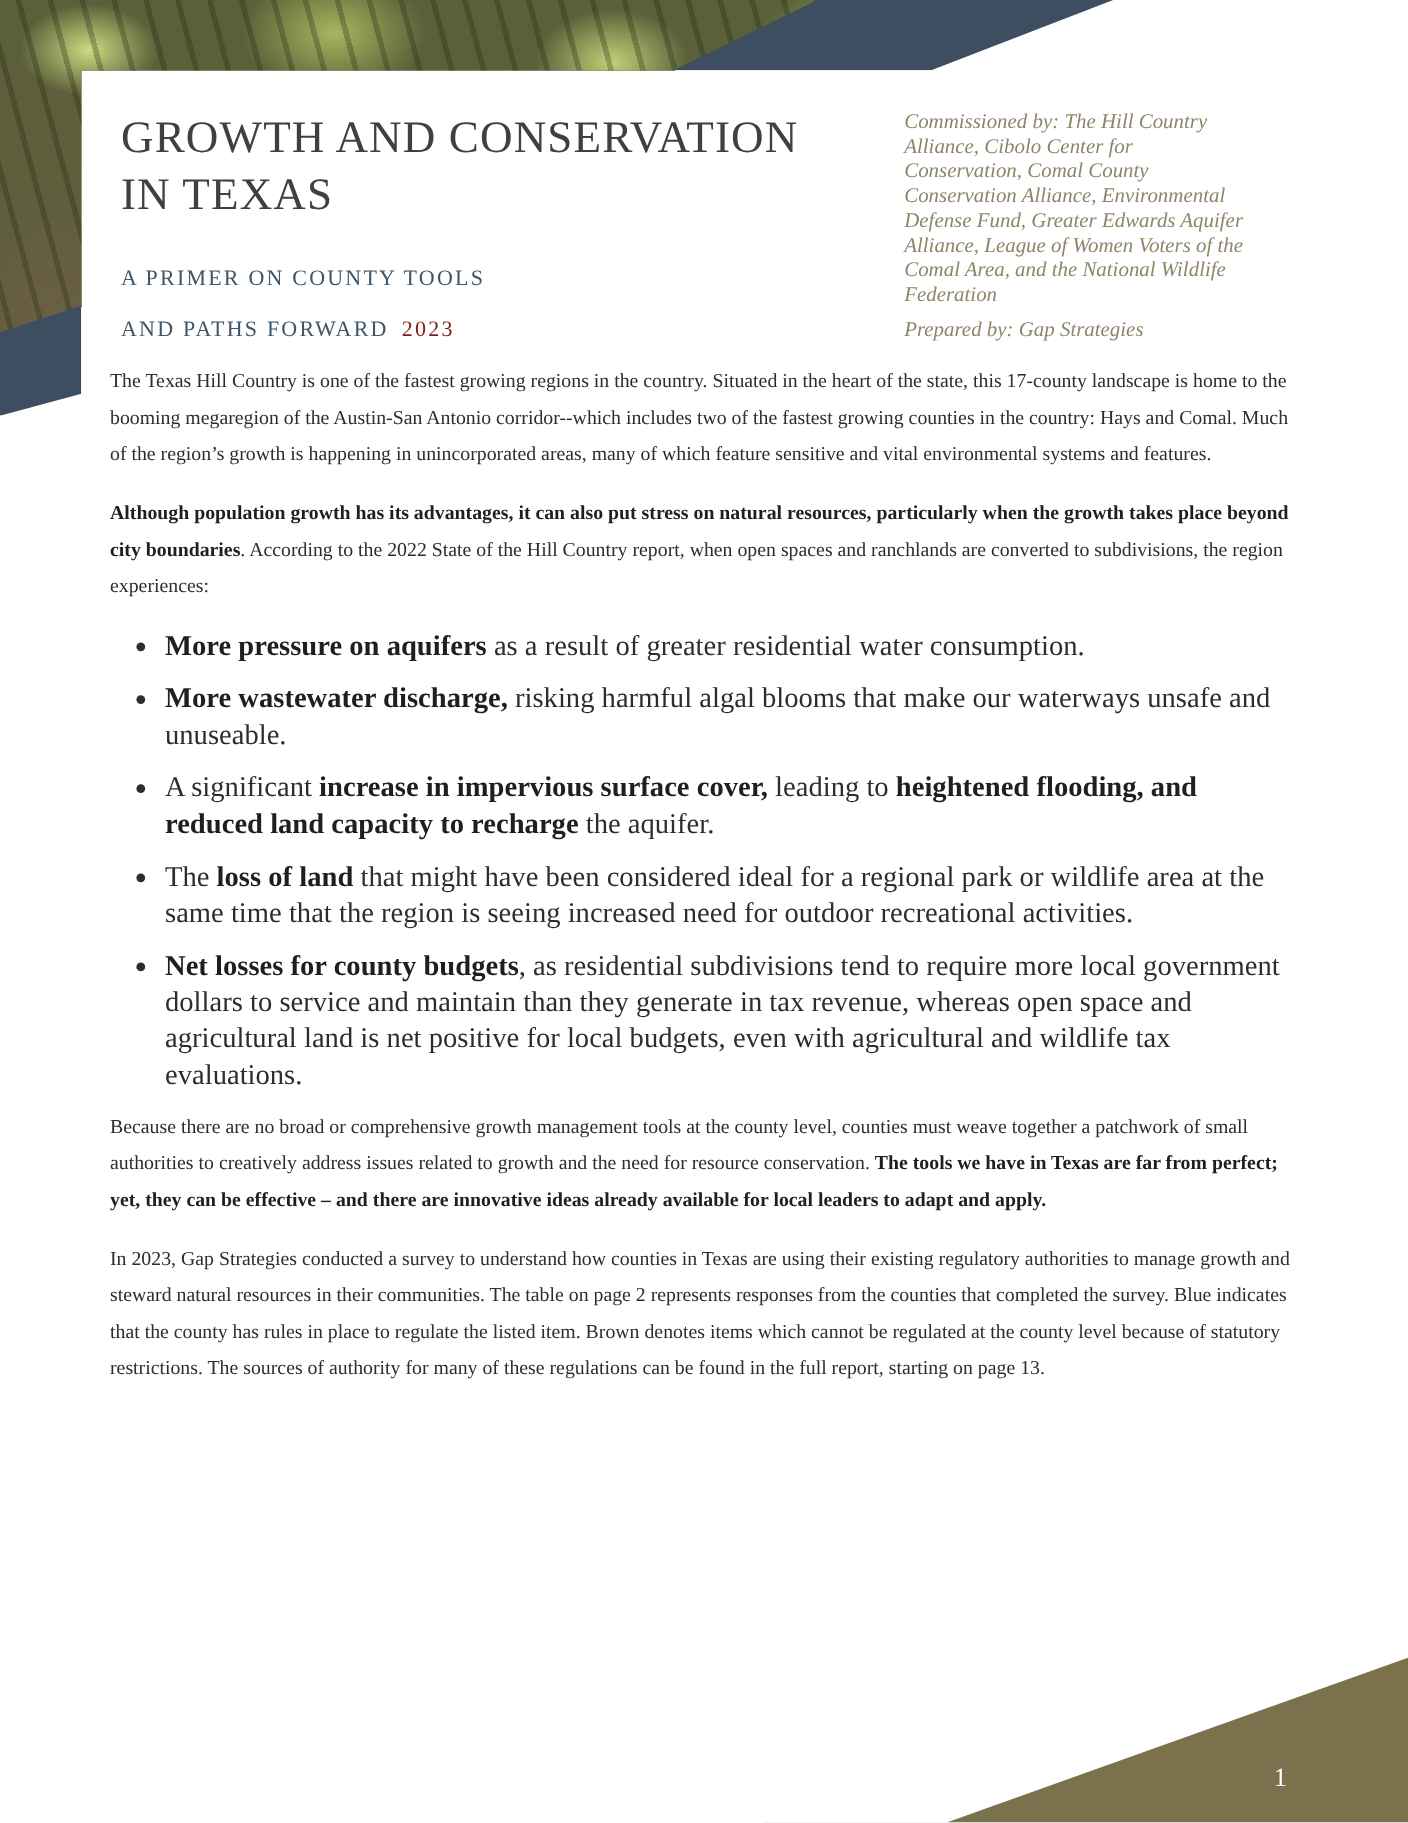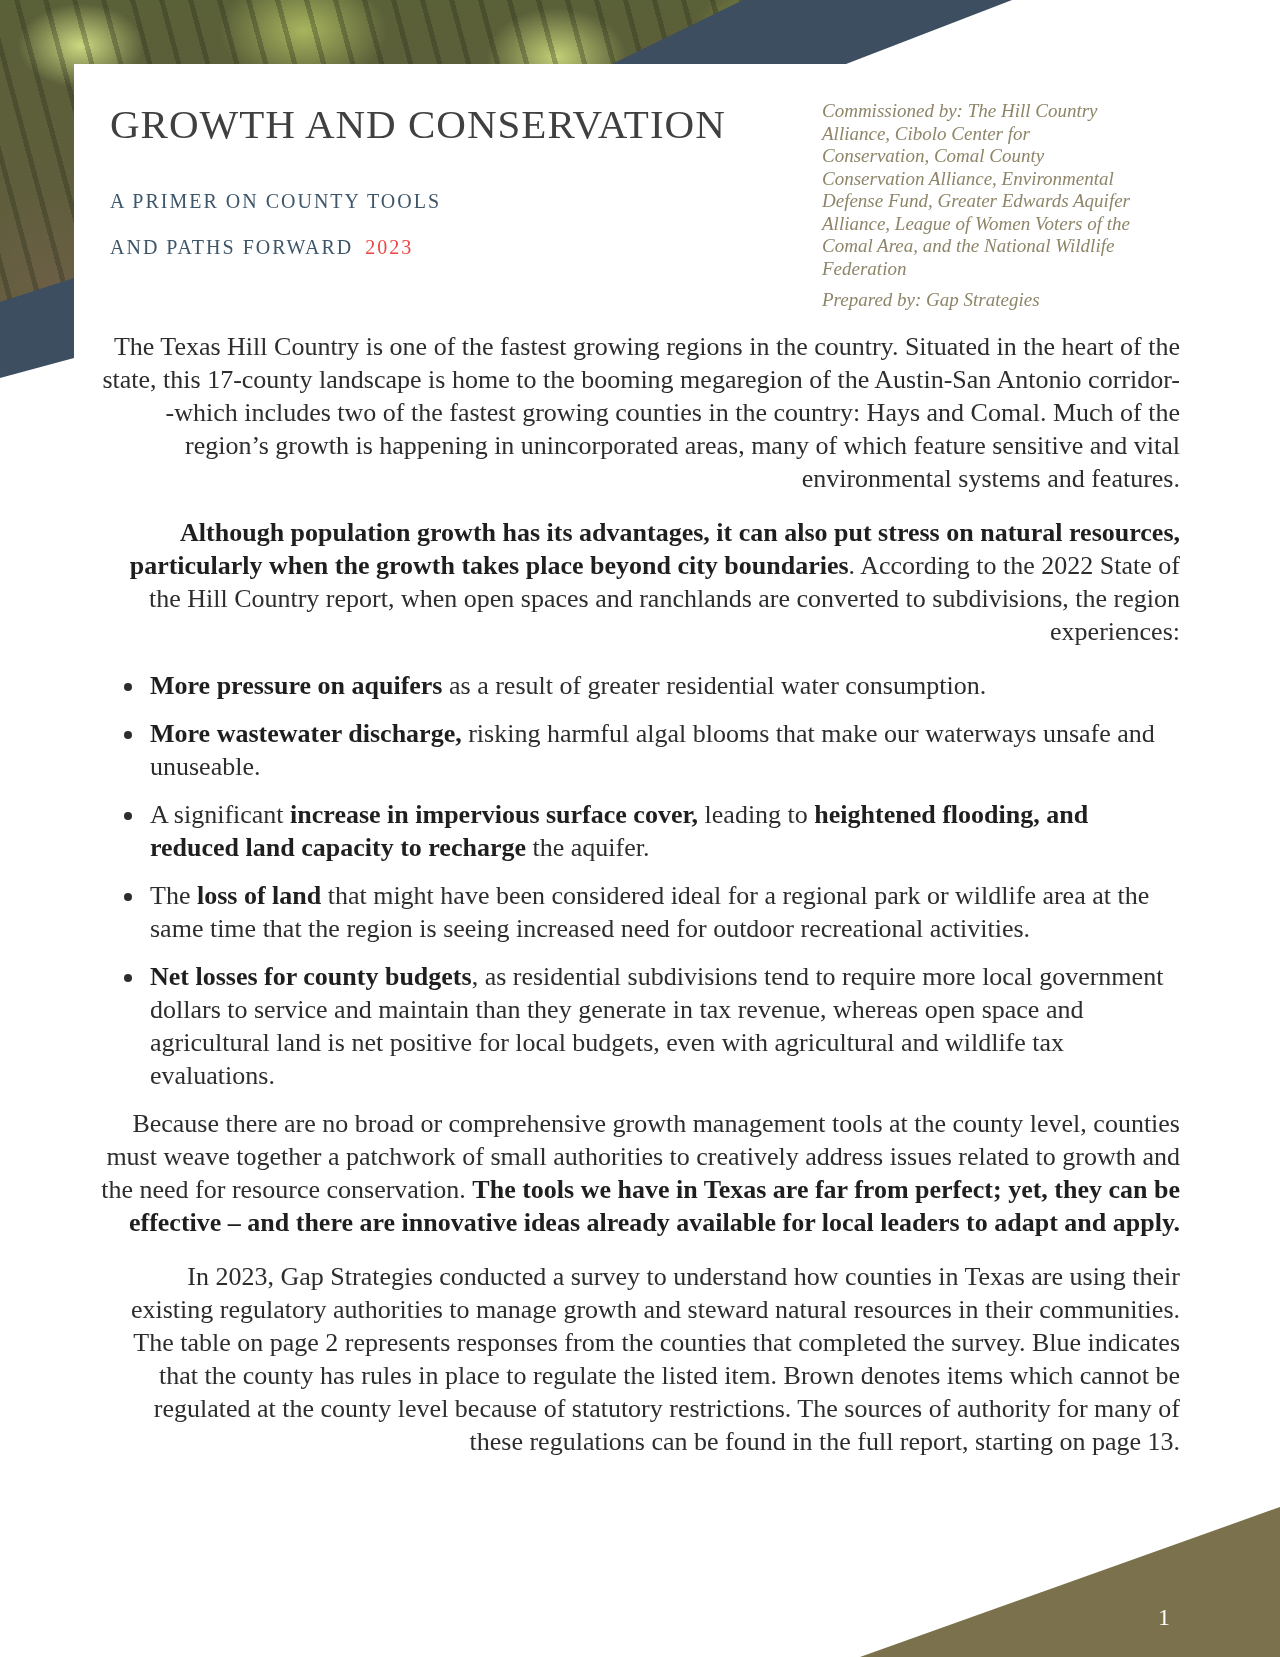--- a/index.html
+++ b/index.html
@@ -56,41 +56,41 @@
   .doc-title {
     margin:0; font-weight:normal;
     font-size:41px; line-height:52px; letter-spacing:1px;
     color:#404040;
   }
   .doc-subtitle {
     margin-top:28px;
     font-size:20px; line-height:46px; letter-spacing:2px;
     color:#3e5669;
   }
-  .doc-subtitle .year { color:#ef4444; margin-left:12px; }
+  .doc-subtitle .year { color:#7f1d1d; margin-left:12px; }
 
   .credits {
     position:absolute; left:822px; top:100px; width:308px;
     font-style:italic; font-size:19px; line-height:22.5px;
     color:#8e8569;
   }
   .credits .prepared { margin-top:9px; }
 
   
   .content {
     position:absolute; left:100px; top:330px; width:1080px;
   }
   .section-heading {
     margin:0 0 24px 0;
     font-size:38px; line-height:44px;
     color:#3b5166; font-weight:bold;
   }
   .content p {
     margin:0 0 21px 0;
-    font-size:26px; line-height:33px;text-align:right;
+    font-size:18px; line-height:33px;
   }
   .content b { color:#1f1f1f; }
   .content ul {
     margin:0 0 6px 0; padding:0 0 0 46px;
     list-style:disc outside;
   }
   .content li {
     margin:0 0 15px 0;
     font-size:26px; line-height:33px;
     padding-left:4px;
@@ -100,21 +100,21 @@
 <body>
 
 <div class="page">
 
   <div class="photo"></div>
   <div class="navy-band-top"></div>
   <div class="navy-chevron-left"></div>
 
   <div class="title-block">
     <h1 class="doc-title"><span>GROWTH AND CONSERVATION</span><br>
-      </h1>
+      <span>IN TEXAS</span></h1>
     <div class="doc-subtitle">
       <span>A PRIMER ON COUNTY TOOLS</span><br>
       <span>AND PATHS FORWARD</span><span class="year">2023</span>
     </div>
   </div>
 
   <div class="credits">
     <div>Commissioned by: The Hill Country Alliance, Cibolo Center for Conservation, Comal County Conservation Alliance, Environmental Defense Fund, Greater Edwards Aquifer Alliance, League of Women Voters of the Comal Area, and the National Wildlife Federation</div>
     <div class="prepared">Prepared by: Gap Strategies</div>
   </div>

